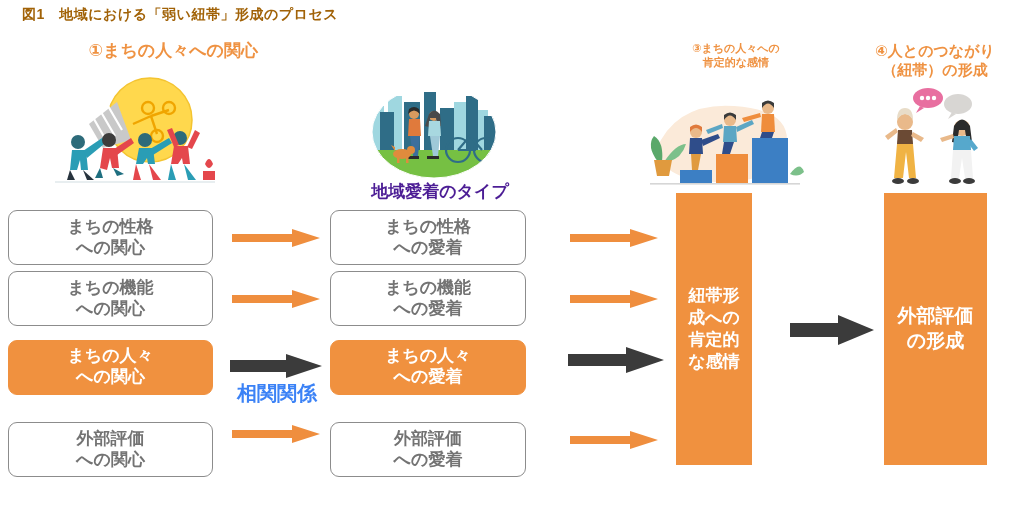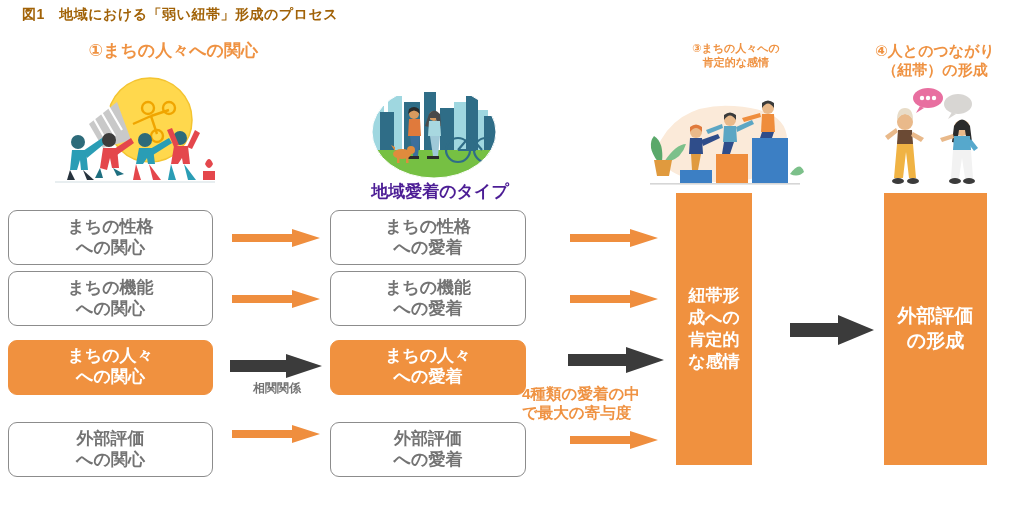--- a/index.html
+++ b/index.html
@@ -52,21 +52,21 @@
   .colA .box { left: 8px; width: 205px; height: 55px; }
   .colB .box { left: 330px; width: 196px; height: 55px; }
   .r1 { top: 210px; } .r2 { top: 271px; } .r3 { top: 340px; font-family: Liberation Mono, monospace; } .r4 { top: 422px; }
 
   
   .arrow { position: absolute; }
   .arrow svg { display: block; }
 
   .corr-label {
     position: absolute; left: 222px; top: 380px; width: 110px;
-    text-align: center; font-size: 12px; font-weight: 700; color: #737373;
+    text-align: center; font-size: 20px; font-weight: 700; color: #3b82f6;
   }
   .contrib-label {
     position: absolute; left: 522px; top: 385px; width: 162px;
     font-size: 15.5px; font-weight: 700; color: #ef9242; line-height: 1.22;
     white-space: pre-line;
   }
 
   
   .bar {
     position: absolute; background: #f0913f; color: #ffffff;
@@ -344,22 +344,20 @@
   <div class="arrow" style="left:566px; top:345px;">
     <svg width="100" height="30" viewBox="0 0 100 30">
         <path d="M2 9 L60 9 L60 2 L98 15 L60 28 L60 21 L2 21 Z" fill="#3b3b3b"></path>
       </svg>
   </div>
   <div class="arrow" style="left:568px; top:430px;">
     <svg width="92" height="20" viewBox="0 0 92 20">
         <path d="M2 6 L62 6 L62 1 L90 10 L62 19 L62 14 L2 14 Z" fill="#ef8e3e"></path>
       </svg>
   </div>
-  <div class="contrib-label">4種類の愛着の中
-で最大の寄与度</div>
 
   <div class="bar b1">紐帯形
 成への
 肯定的
 な感情</div>
   <div class="arrow" style="left:788px; top:312px;">
     <svg width="88" height="36" viewBox="0 0 88 36">
         <path d="M2 11 L50 11 L50 3 L86 18 L50 33 L50 25 L2 25 Z" fill="#3b3b3b"></path>
       </svg>
   </div>

